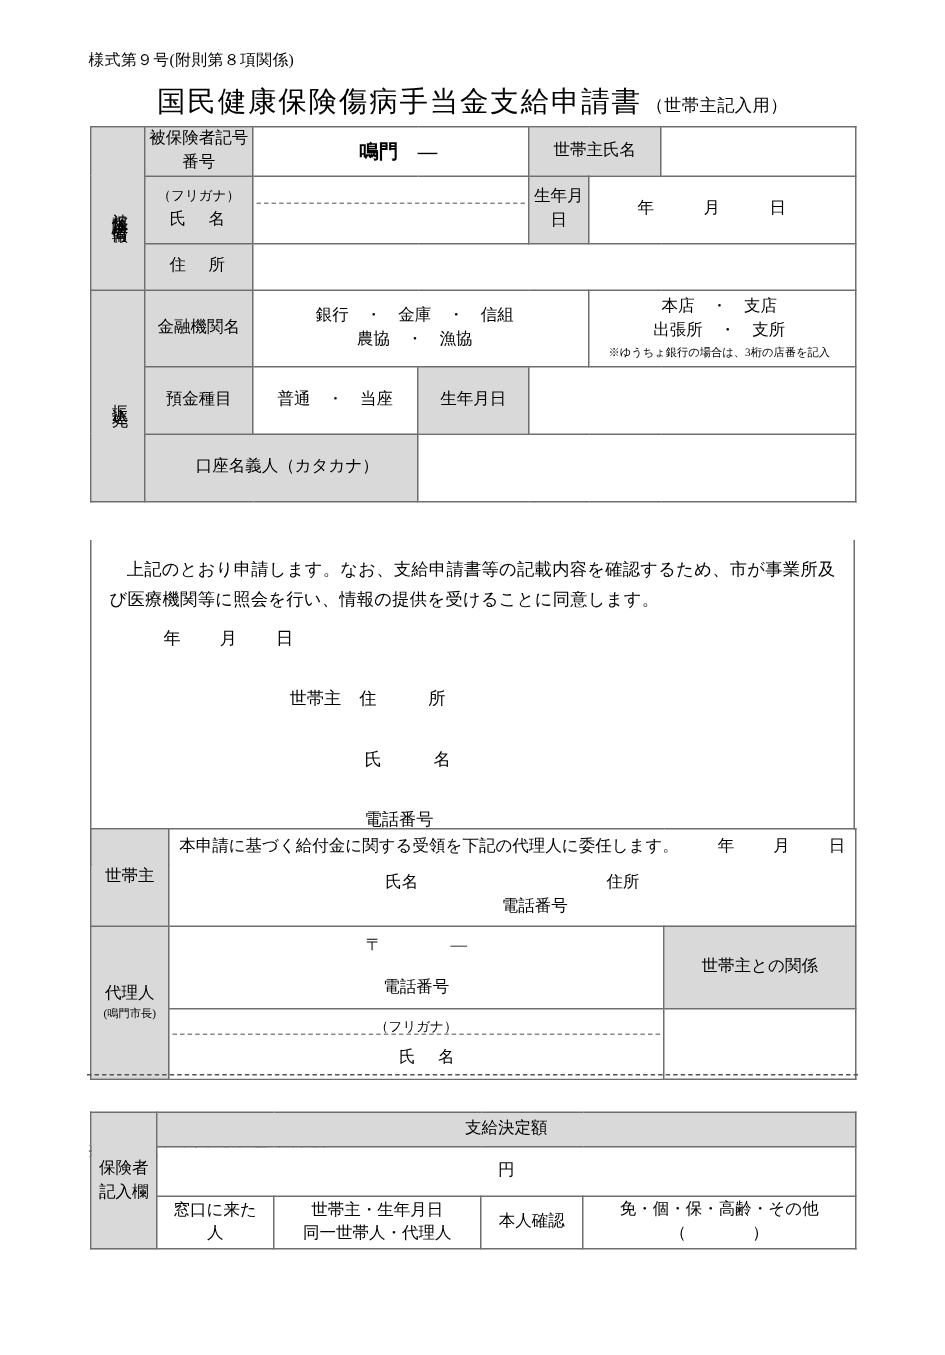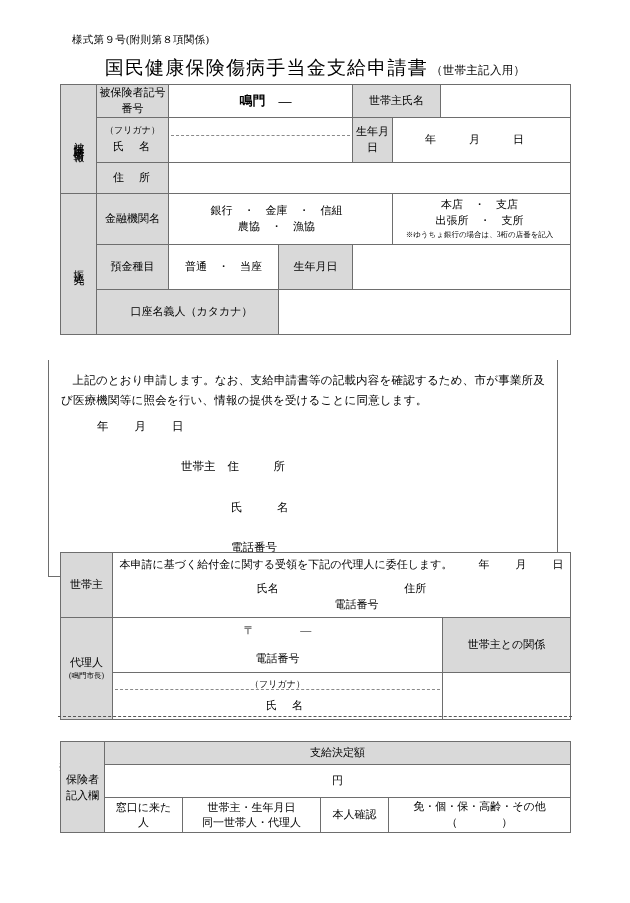--- a/index.html
+++ b/index.html
@@ -19,21 +19,21 @@
     position: relative;
     width: 630px;
     height: 903px;
     box-sizing: border-box;
     padding: 0;
   }
 
   
   .form-no {
     position: absolute;
-    left: 72px;
+    left: 59px;
     top: 33px;
     font-size: 10.5px;
     letter-spacing: 0.3px;
     white-space: nowrap;
   }
   .title-row {
     position: absolute;
     left: 0;
     top: 55px;
     width: 630px;
@@ -96,21 +96,21 @@
     left: 2px;
     right: 2px;
     top: 17px;
     border-top: 1px dashed #8a8a8a;
     height: 0;
   }
 
   
   #declaration {
     position: absolute;
-    left: 48px;
+    left: 60px;
     top: 360px;
     width: 510px;
     box-sizing: border-box;
     border-left: 1px solid #6e6e6e;
     border-right: 1px solid #6e6e6e;
     border-bottom: 1px solid #6e6e6e;
     padding: 10px 12px 14px 12px;
     font-size: 11.5px;
     line-height: 1.75;
   }

